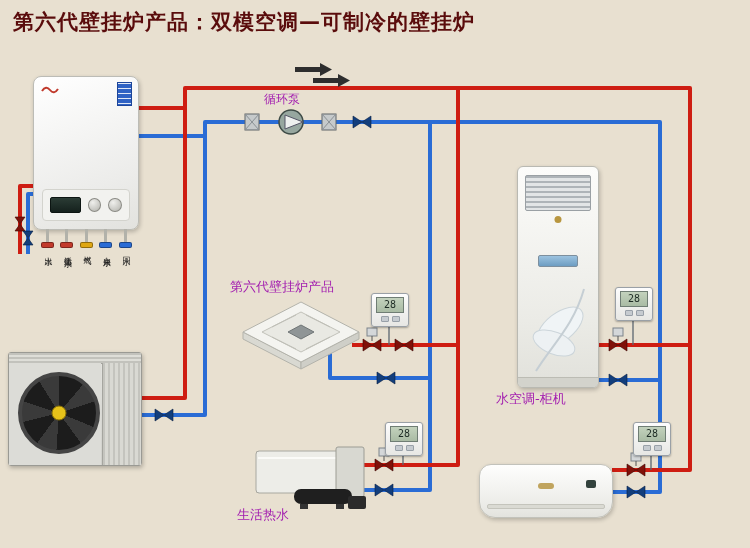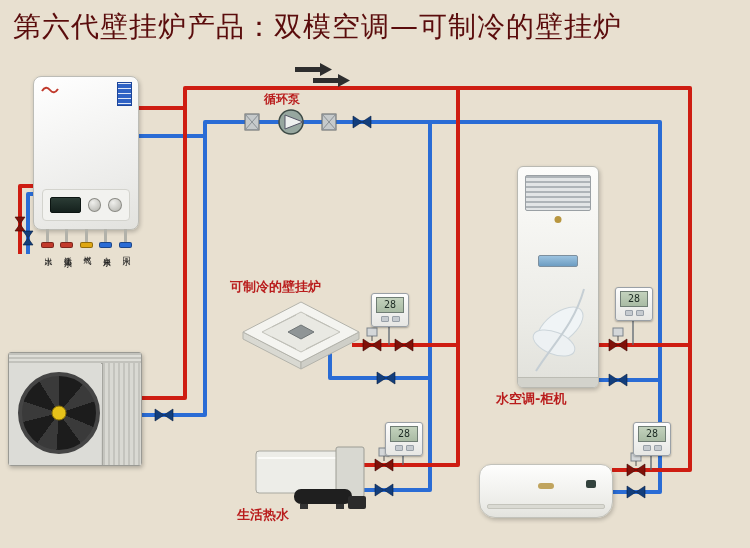--- a/index.html
+++ b/index.html
@@ -3,22 +3,22 @@
 <meta charset="utf-8">
 <style>
   html,body{margin:0;padding:0;}
   body{font-family:"DejaVu Sans","Liberation Sans",sans-serif;}
   #scene{position:relative;width:750px;height:548px;background:var(--background,#e8e0d0);overflow:hidden;}
   #scene svg{position:absolute;left:0;top:0;}
   .pipe-hot{stroke:var(--hot-pipe,#ce1d12);stroke-width:4;fill:none;stroke-linejoin:round;}
   .pipe-cold{stroke:var(--cold-pipe,#2a6cd5);stroke-width:4;fill:none;stroke-linejoin:round;}
   .valve-hot{fill:var(--valve-hot,#801109);stroke:#3a0703;stroke-width:.6;}
   .valve-cold{fill:var(--valve-cold,#123e7c);stroke:#081f42;stroke-width:.6;}
-  .page-title{position:absolute;left:13px;top:8px;font-size:28px;font-weight:400;letter-spacing:1px;color:var(--title,#5a0c0c);}
-  .diagram-label{position:absolute;font-weight:700;font-size:13px;color:#b91c1c;white-space:nowrap;}
+  .page-title{position:absolute;left:13px;top:8px;font-size:21px;font-weight:700;letter-spacing:1px;color:var(--title,#5a0c0c);}
+  .diagram-label{position:absolute;font-weight:400;font-size:13px;color:#a21caf;white-space:nowrap;}
   .pump-label{font-size:12px;}
   
   .tstat{position:absolute;width:36px;height:32px;background:linear-gradient(#fdfdfd,#e7e7e4);border:1px solid #9aa0a6;border-radius:3px;box-shadow:0 1px 2px rgba(0,0,0,.3);}
   .tstat .screen{margin:3px auto 0;width:26px;height:14px;background:linear-gradient(#c3d2bd,#a9bba4);border:1px solid #6f7d74;font-size:10px;line-height:14px;text-align:center;color:#1d2b24;font-family:"DejaVu Sans Mono","Liberation Mono",monospace;}
   .tstat .btns{display:flex;justify-content:center;gap:3px;margin-top:3px;}
   .tstat .btns i{width:6px;height:4px;background:#c6cbd0;border:1px solid #98a0a8;border-radius:1px;}
   
   .boiler{position:absolute;left:33px;top:76px;width:104px;height:152px;background:linear-gradient(160deg,#ffffff,#ececea 70%,#e2e2de);border:1px solid #bcbcb6;border-radius:8px;box-shadow:1px 2px 4px rgba(0,0,0,.22);}
   .b-sticker-blue{position:absolute;right:6px;top:5px;width:13px;height:22px;background:#2f62c4;border:1px solid #1d4599;background-image:repeating-linear-gradient(180deg,rgba(255,255,255,.85) 0 1px,transparent 1px 5px);}
   .b-brand{position:absolute;left:6px;top:6px;}
@@ -254,17 +254,17 @@
   </div>
   <div class="tstat" style="left:633px;top:422px;">
     <div class="screen">28</div>
     <div class="btns">
         <i></i>
         <i></i>
       </div>
   </div>
 
   <div class="diagram-label pump-label" style="left:264px;top:91px;">循环泵</div>
-  <div class="diagram-label" style="left:230px;top:278px;">可制冷的壁挂炉</div>
+  <div class="diagram-label" style="left:230px;top:278px;">第六代壁挂炉产品</div>
   <div class="diagram-label" style="left:237px;top:506px;">生活热水</div>
   <div class="diagram-label" style="left:496px;top:390px;">水空调-柜机</div>
 
 </div>
 
 </body></html>

